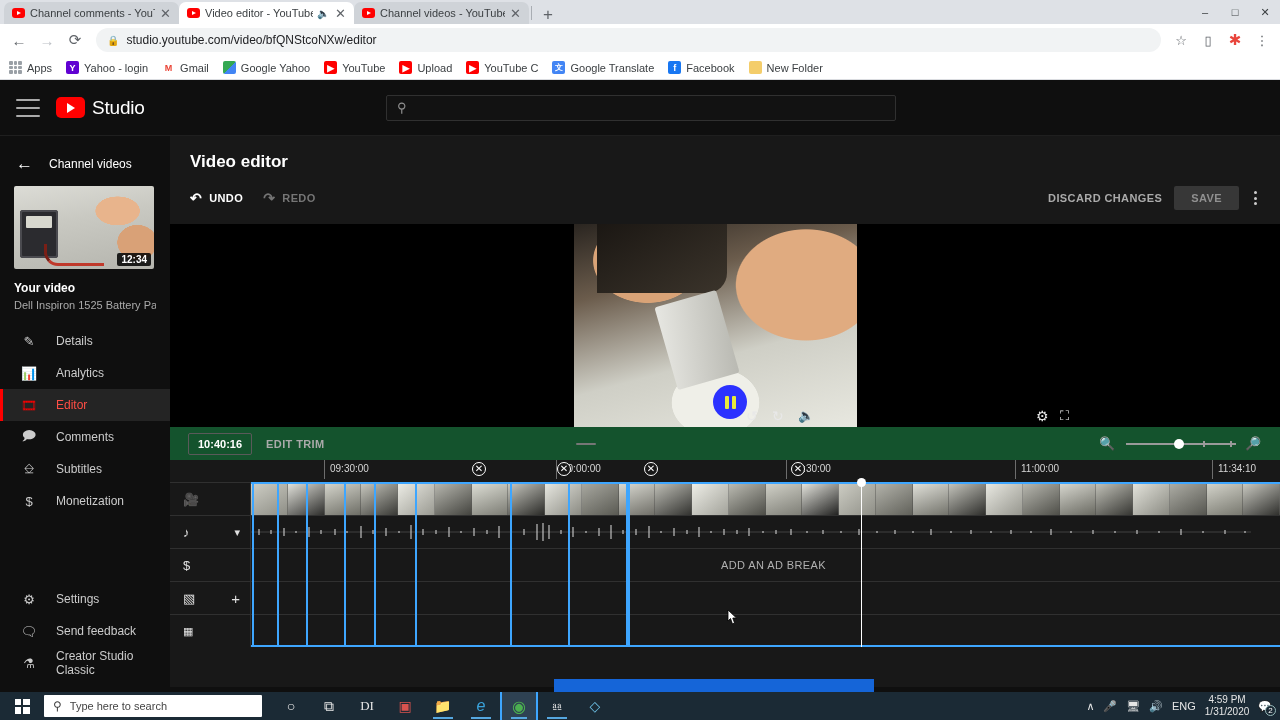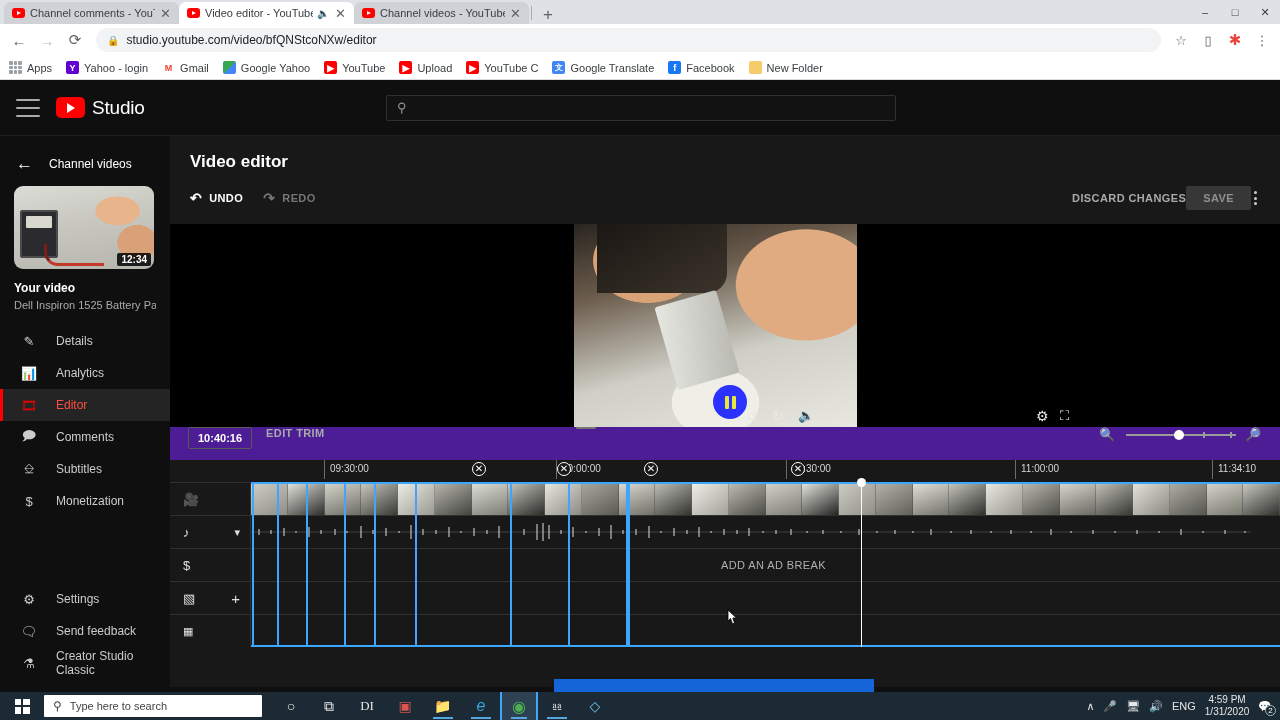--- a/index.html
+++ b/index.html
@@ -140,21 +140,21 @@
 
   .body-row { display: flex; height: 551px; }
 
   
   .sidebar { width: 170px; background: #0f0f0f; flex: none; padding-top: 12px;
              display: flex; flex-direction: column; }
   .side-top { display: flex; align-items: center; gap: 16px; padding: 6px 16px 12px; }
   .back-arrow { font-size: 17px; color: #fff; }
   .side-top-label { font-size: 12px; color: #fff; }
   .thumb-wrap { margin: 0 0 0 14px; width: 140px; height: 83px; position: relative;
-                border-radius: 9px; overflow: hidden; }
+                border-radius: 2px; overflow: hidden; }
   .thumb-img { position: absolute; inset: 0;
     background:
       radial-gradient(ellipse 40px 26px at 74% 30%, #e8b48c 0 55%, transparent 56%),
       radial-gradient(ellipse 34px 30px at 88% 68%, #d9a177 0 58%, transparent 59%),
       linear-gradient(170deg, #dcdcd6 0%, #c9c9c2 40%, #b5b5ae 100%);
   }
   .thumb-img::before {
     content: ""; position: absolute; left: 6px; top: 24px; width: 38px; height: 48px;
     background: #2b2b2f; border-radius: 3px;
     box-shadow: inset 0 0 0 2px #4a4a4f;
@@ -191,21 +191,21 @@
   .nav-bottom { padding-bottom: 8px; }
 
   
   .main { flex: 1; background: #181818; display: flex; flex-direction: column; min-width: 0; }
   .editor-head { padding: 16px 20px 0; }
   .page-title { font-size: 17px; font-weight: bold; }
   .tool-row { display: flex; align-items: center; margin-top: 14px; }
   .tool-btn { display: flex; align-items: center; gap: 7px; font-size: 11px;
               font-weight: bold; letter-spacing: .4px; color: #fff; margin-right: 20px; }
   .tool-btn.dim { color: #757575; }
-  .tool-right { margin-left: auto; display: flex; align-items: center; }
+  .tool-right { margin-left: auto; display: flex; align-items: center; gap: 12px; }
   .discard { font-size: 11px; font-weight: bold; color: #aaa; letter-spacing: .4px; }
   .save-btn { font-size: 11px; font-weight: bold; letter-spacing: .4px;
               background: #373737; color: #909090; padding: 6px 17px; border-radius: 2px; }
   .kebab { display: flex; flex-direction: column; gap: 2.5px; padding: 3px; }
   .kebab i { width: 3px; height: 3px; border-radius: 50%; background: #ccc; }
 
   
   .player { height: 203px; background: #000; position: relative; margin-top: 14px; }
   .video-frame {
     position: absolute; left: 404px; top: 0; width: 283px; height: 203px;
@@ -233,22 +233,22 @@
   .cursor-hand { position: absolute; left: 557px; top: 385px; width: 12px; height: 17px;
                  z-index: 6; }
   .pctrl-ic { position: absolute; color: #e8e8e8; font-size: 14px; }
   .pc-replay { left: 576px; }
   .pc-forward { left: 602px; }
   .pc-vol { left: 628px; font-size: 13px; }
   .pc-gear { left: 866px; font-size: 14px; }
   .pc-full { left: 890px; font-size: 13px; }
 
   
-  .tl-toolbar { height: 33px; display: flex; align-items: flex-start; padding: 0 18px;
-                background: #4c1d95; }
+  .tl-toolbar { height: 33px; display: flex; align-items: center; padding: 0 18px;
+                background: #14532d; }
   .timecode { border: 1px solid #5a5a5a; border-radius: 2px; padding: 4px 9px;
               font-size: 11px; font-weight: bold; color: #fff; }
   .edit-trim { font-size: 11px; font-weight: bold; letter-spacing: .4px;
                color: #aaa; margin-left: 14px; }
   .tl-grip { margin: 0 auto; width: 20px; height: 2px; background: #767676; border-radius: 1px; }
   .zoom-group { display: flex; align-items: center; gap: 10px; margin-left: auto; }
   .zoom-ic { font-size: 13px; color: #d0d0d0; }
   .zoom-track { width: 110px; height: 2px; background: #9a9a9a; position: relative; }
   .zoom-track .knob { position: absolute; left: 44%; top: -4px; width: 10px; height: 10px;
                       border-radius: 50%; background: #fff; }

